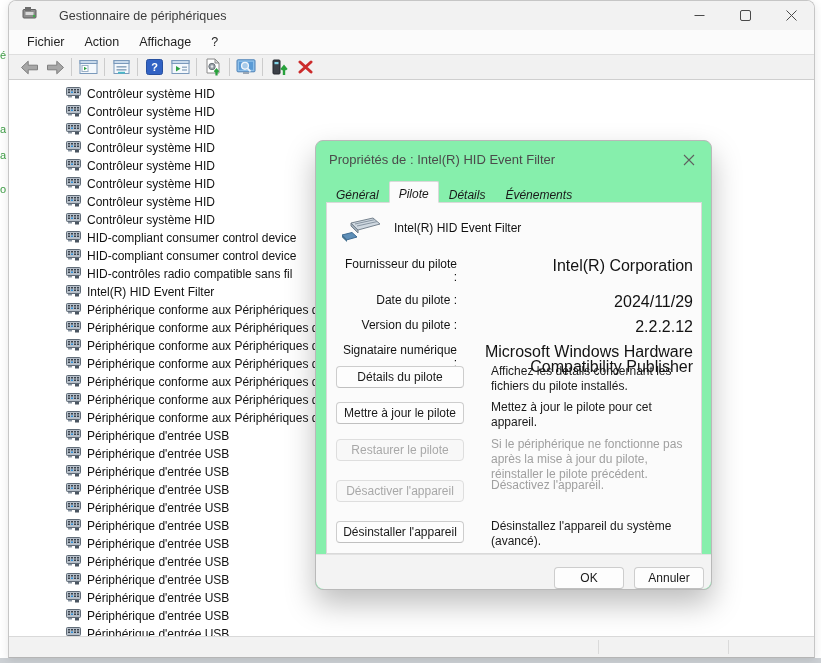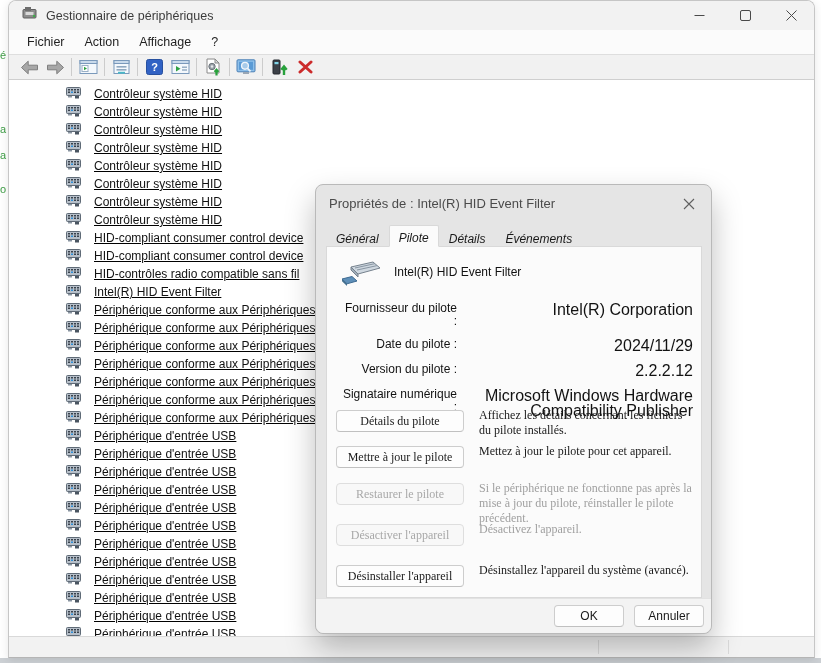--- a/index.html
+++ b/index.html
@@ -13,71 +13,71 @@
   .frag { position:absolute; left:0; width:8px; overflow:hidden; color:#3f9e46; font-size:11px; line-height:11px; z-index:0; }
 
   
   .window {
     position:absolute; left:8px; top:0; width:807px; height:658px;
     background:#fff; border:1px solid #c6c6c6; border-bottom-color:#b5b5b5;
     border-radius:8px 8px 0 0;
     display:flex; flex-direction:column; overflow:hidden; z-index:1;
     box-shadow:0 2px 10px rgba(0,0,0,.10);
   }
-  .titlebar { height:29px; flex:0 0 auto; background:#f2f2f2; display:flex; align-items:center; padding-left:13px; gap:9px; }
+  .titlebar { height:29px; flex:0 0 auto; background:#f2f2f2; display:flex; align-items:center; padding-left:13px; gap:22px; }
   .titlebar .title { font-size:12.5px; color:#3c3c3c; }
   .win-controls { margin-left:auto; display:flex; height:100%; }
   .win-btn { width:46px; height:100%; display:flex; align-items:center; justify-content:center; }
 
   .menubar { height:24px; flex:0 0 auto; background:#fbfbfb; display:flex; align-items:center; padding-left:8px; }
   .menu-item { padding:0 10px; font-size:12.5px; color:#1f1f1f; }
 
   .toolbar { height:26px; flex:0 0 auto; background:#f1f1f1; border-top:1px solid #dedede; border-bottom:1px solid #cfcfcf; display:flex; align-items:center; padding:0 7px; }
   .tb-btn { width:26px; height:22px; display:flex; align-items:center; justify-content:center; }
   .tb-sep { width:1px; height:18px; background:#cccccc; margin:0 3px; flex:0 0 auto; }
 
   .tree { flex:1 1 auto; background:#fff; overflow:hidden; padding-top:5px; }
-  .tree-row { height:18px; display:flex; align-items:center; padding-left:57px; gap:13px;text-decoration:underline; }
+  .tree-row { height:18px; display:flex; align-items:center; padding-left:57px; gap:6px; }
   .tree-row svg { flex:0 0 auto; }
   .tree-row .lbl { font-size:12px; color:#121212; white-space:nowrap; }
 
   .statusbar { height:21px; flex:0 0 auto; background:#f2f2f2; border-top:1px solid #d9d9d9; position:relative; }
   .sb-sep { position:absolute; top:3px; bottom:3px; width:1px; background:#dadada; }
   .below-strip { position:absolute; left:0; top:658px; width:821px; height:5px; background:#ccd0d4; z-index:0; }
 
   
   .dialog {
     position:absolute; left:315px; top:140px; width:397px; height:450px;
-    background:#e5e5e5; border:1px solid #b9b9b9; border-radius:8px;
-    box-shadow:0 14px 30px rgba(0,0,0,.26); z-index:5;margin-top:44px;
+    background:#86efac; border:1px solid #b9b9b9; border-radius:8px;
+    box-shadow:0 14px 30px rgba(0,0,0,.26); z-index:5;
   }
   .dlg-title { position:absolute; top:0; left:0; right:0; height:36px; display:flex; align-items:center; padding-left:13px; font-size:13px; color:#4b4b4b; }
   .dlg-close { position:absolute; right:11px; top:9px; width:22px; height:20px; display:flex; align-items:center; justify-content:center; }
 
   .tabs { position:absolute; left:10px; top:39px; height:22px; display:flex; align-items:flex-end; z-index:2; }
   .tab { height:18px; font-size:12px; color:#1a1a1a; padding:3px 9px 0; border:1px solid transparent;font-style:italic; }
   .tab.active { height:22px; background:#fbfbfb; border:1px solid #d9d9d9; border-bottom:1px solid #fbfbfb; border-radius:2px 2px 0 0; padding-top:5px; transform:translateY(1px); }
 
   .tab-content { position:absolute; left:10px; top:61px; width:376px; height:352px; background:#fbfbfb; border:1px solid #d9d9d9; }
 
   .dev-header { position:absolute; left:12px; top:12px; display:flex; align-items:flex-start; gap:13px; }
   .dev-name { font-size:12px; color:#121212; margin-top:6px; }
 
   .fields { position:absolute; left:12px; top:55px; right:8px;text-align:right; }
   .field-row { display:flex; margin-bottom:10px; }
   .field-label { width:118px; flex:0 0 auto; font-size:12px; color:#121212; line-height:13px; }
   .field-value { width:237px; font-size:16px; color:#121212; line-height:15px; }
 
-  .action-row { position:absolute; left:9px; right:7px; display:flex; gap:15px;font-family:Liberation Serif, serif; }
+  .action-row { position:absolute; left:9px; right:7px; display:flex; gap:27px; }
   .action-btn { width:128px; height:22px; flex:0 0 auto; background:#fdfdfd; border:1px solid #cdcdcd; border-bottom-color:#c0c0c0; border-radius:4px; font-size:12px; color:#1a1a1a; font-family:inherit; display:flex; align-items:center; justify-content:center; }
   .action-btn.disabled { color:#a8a8a8; border-color:#dedede; background:#f8f8f8; }
   .action-desc { font-size:12px; line-height:15px; color:#1a1a1a; margin-top:-2px; }
   .action-desc.disabled { color:#a0a0a0; }
 
-  .dlg-footer { position:absolute; left:0; right:0; bottom:0; height:35px; border-top:1px solid #e2e2e2; background:#f3f3f3; border-radius:0 0 8px 8px; display:flex; align-items:center; justify-content:flex-end; gap:10px; padding-right:7px; }
+  .dlg-footer { position:absolute; left:0; right:0; bottom:0; height:35px; border-top:1px solid #e2e2e2; background:#f3f3f3; border-radius:0 0 8px 8px; display:flex; align-items:flex-end; justify-content:flex-end; gap:10px; padding-right:7px; }
   .dlg-btn { width:70px; height:22px; background:#fdfdfd; border:1px solid #cdcdcd; border-bottom-color:#c0c0c0; border-radius:4px; font-size:12px; color:#1a1a1a; font-family:inherit; }
 </style>
 </head>
 <body>
 
 <div id="frags">
     <div class="frag" style="top: 50px;">é</div>
     <div class="frag" style="top: 124px;">a</div>
     <div class="frag" style="top: 150px;">a</div>
     <div class="frag" style="top: 184px;">o</div>

